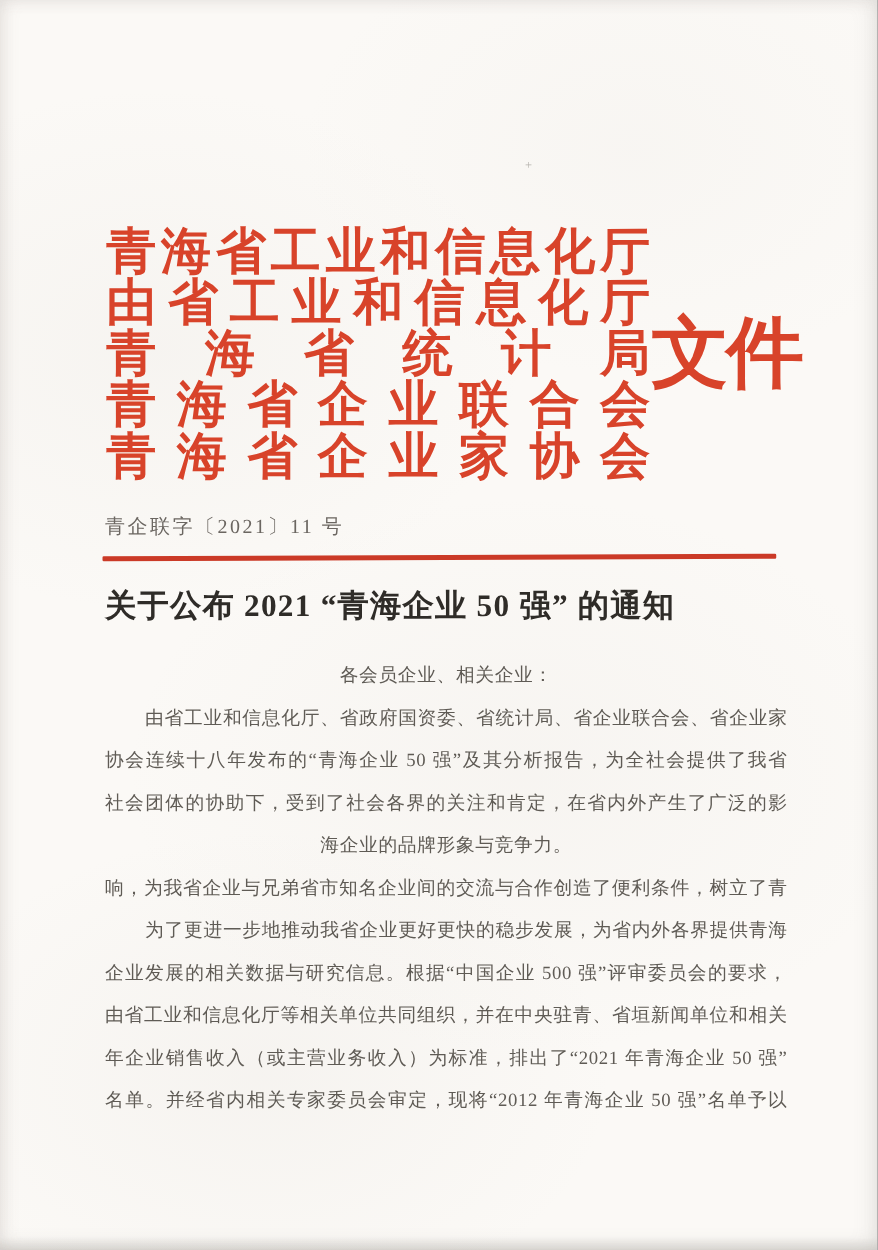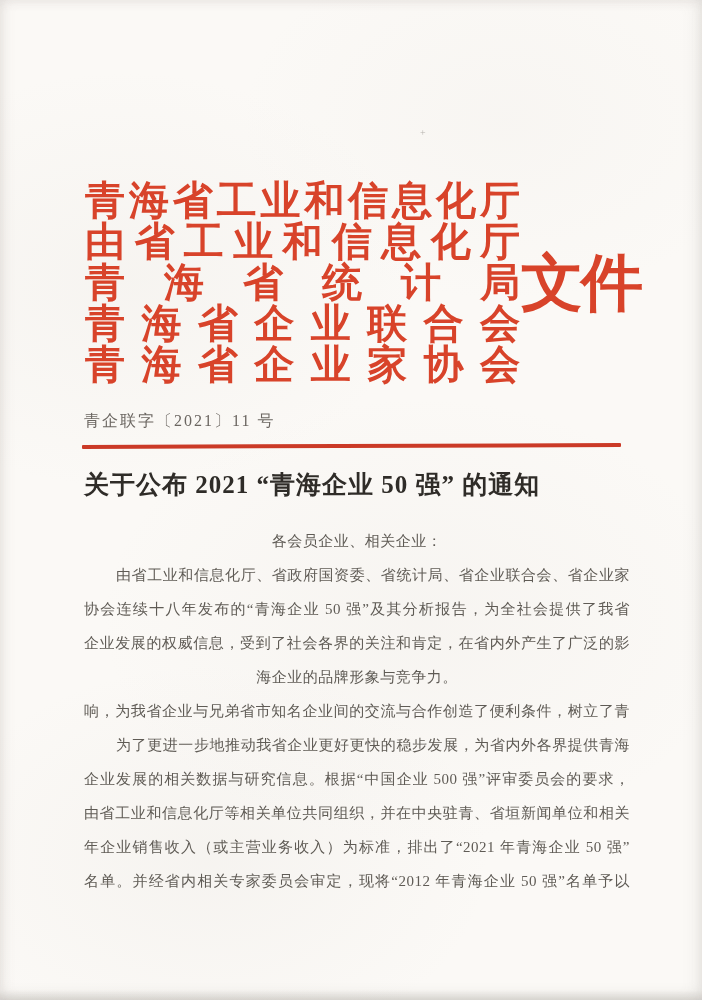--- a/index.html
+++ b/index.html
@@ -153,21 +153,21 @@
 
   <div class="red-rule"></div>
 
   <div class="doc-title">关于公布 2021 “青海企业 50 强” 的通知</div>
 
   <div class="body-text">
     <div class="bline">各会员企业、相关企业：</div>
     <div>
         <div class="bline indent fill">由省工业和信息化厅、省政府国资委、省统计局、省企业联合会、省企业家</div>
         <div class="bline fill">协会连续十八年发布的“青海企业 50 强”及其分析报告，为全社会提供了我省</div>
-        <div class="bline fill">企业发展的权威信息，受到了社会各界的关注和肯定，在省内外产生了广泛的影</div>
+        <div class="bline fill">社会团体的协助下，受到了社会各界的关注和肯定，在省内外产生了广泛的影</div>
         <div class="bline">海企业的品牌形象与竞争力。</div>
         <div class="bline fill">响，为我省企业与兄弟省市知名企业间的交流与合作创造了便利条件，树立了青</div>
         <div class="bline indent fill">为了更进一步地推动我省企业更好更快的稳步发展，为省内外各界提供青海</div>
         <div class="bline fill">企业发展的相关数据与研究信息。根据“中国企业 500 强”评审委员会的要求，</div>
         <div class="bline fill">由省工业和信息化厅等相关单位共同组织，并在中央驻青、省垣新闻单位和相关</div>
         <div class="bline fill">年企业销售收入（或主营业务收入）为标准，排出了“2021 年青海企业 50 强”</div>
         <div class="bline fill">名单。并经省内相关专家委员会审定，现将“2012 年青海企业 50 强”名单予以</div>
       </div>
   </div>
 

